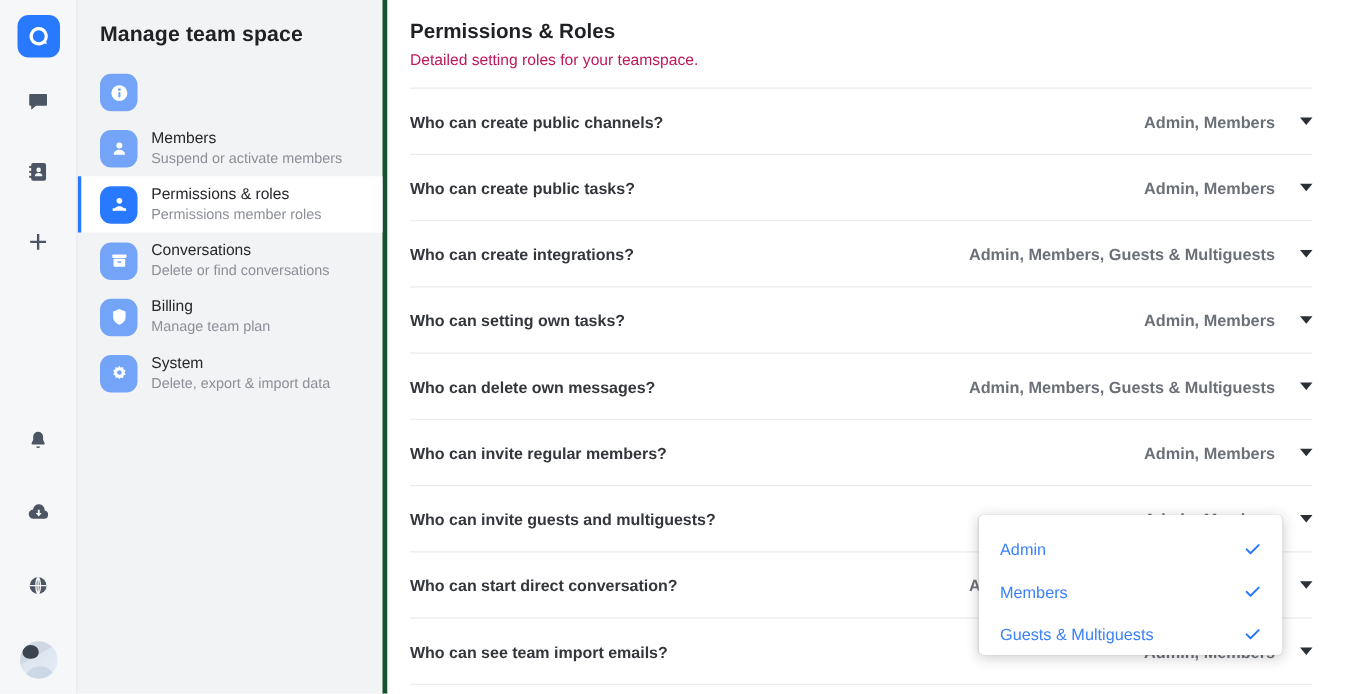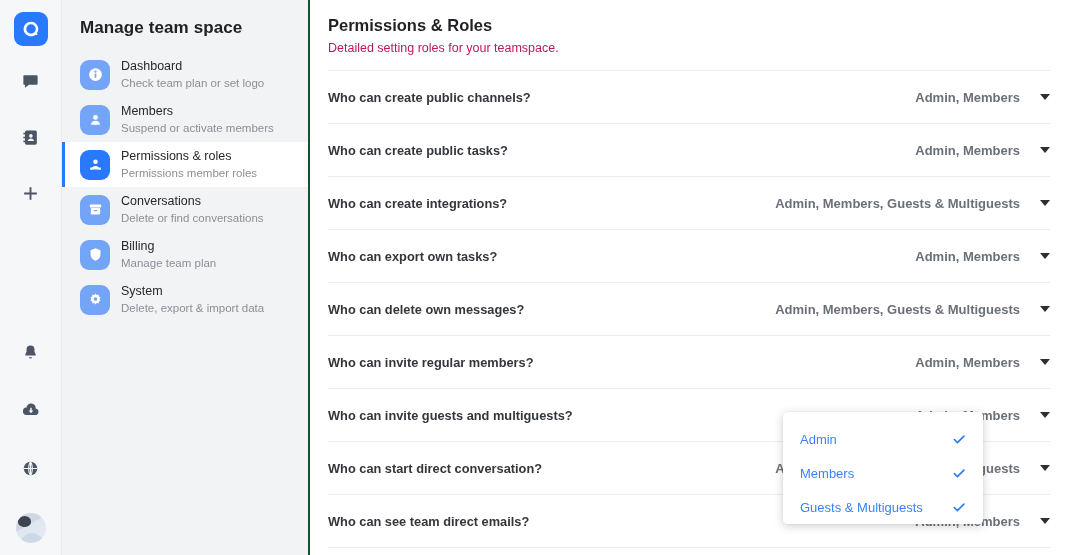--- a/index.html
+++ b/index.html
@@ -52,21 +52,21 @@
   .avatar:after {
     content:""; position:absolute; left:5px; bottom:-8px;
     width: 22px; height: 18px; border-radius: 50%;
     background:#cdd8e6;
   }
 
   
   .sidebar {
     width: 248px; flex: 0 0 248px; height: 555px;
     background: #f2f3f5;
-    border-right: 2px solid #14532d;
+    border-right: 4px solid #14532d;
     padding-top: 18px;
   }
   .sidebar-title {
     font-size: 17px; font-weight: bold; color: #202124;
     padding: 0 0 0 18px; margin-bottom: 14px; letter-spacing: .1px;
   }
   .nav-item {
     display: flex; align-items: center; gap: 11px;
     padding: 7px 10px 7px 15px;
     border-left: 3px solid transparent;
@@ -107,21 +107,21 @@
     border-left: 5.5px solid transparent;
     border-right: 5.5px solid transparent;
     border-top: 6.5px solid #2b2f36;
     cursor: pointer;
   }
 
   
   .dropdown {
     position: absolute;
     left: 473px; top: 412px;
-    width: 200px; height: 112px;
+    width: 243px; height: 112px;
     background: #fff;
     border-radius: 4px;
     box-shadow: 0 2px 10px rgba(32,33,36,.22), 0 0 1px rgba(32,33,36,.16);
     padding: 10px 0 8px 0;
     z-index: 20;
   }
   .dd-item {
     height: 34px;
     display: flex; align-items: center;
     padding: 0 16px 0 17px;
@@ -192,24 +192,20 @@
     <div class="sidebar-title">Manage team space</div>
 
     <div class="nav-item">
       <div class="nav-tile">
         <svg width="17" height="17" viewBox="0 0 24 24">
             <circle cx="12" cy="12" r="9" fill="#fff"></circle>
             <circle cx="12" cy="8" r="1.6" fill="#74a4f7"></circle>
             <rect x="10.8" y="10.6" width="2.4" height="6.4" rx="1.1" fill="#74a4f7"></rect>
           </svg>
       </div>
-      <div class="nav-text">
-        <span class="nav-label">Dashboard</span>
-        <span class="nav-desc">Check team plan or set logo</span>
-      </div>
     </div>
 
     <div class="nav-item">
       <div class="nav-tile">
         <svg width="17" height="17" viewBox="0 0 24 24">
             <circle cx="12" cy="9" r="3.4" fill="#fff"></circle>
             <path d="M5.6 19.4c0-3.6 3.1-5.6 6.4-5.6s6.4 2 6.4 5.6z" fill="#fff"></path>
           </svg>
       </div>
       <div class="nav-text">
@@ -287,21 +283,21 @@
         <span class="row-q">Who can create public tasks?</span>
         <span class="row-v">Admin, Members</span>
         <span class="caret"></span>
       </div>
       <div class="row">
         <span class="row-q">Who can create integrations?</span>
         <span class="row-v">Admin, Members, Guests &amp; Multiguests</span>
         <span class="caret"></span>
       </div>
       <div class="row">
-        <span class="row-q">Who can export own tasks?</span>
+        <span class="row-q">Who can setting own tasks?</span>
         <span class="row-v">Admin, Members</span>
         <span class="caret"></span>
       </div>
       <div class="row">
         <span class="row-q">Who can delete own messages?</span>
         <span class="row-v">Admin, Members, Guests &amp; Multiguests</span>
         <span class="caret"></span>
       </div>
       <div class="row">
         <span class="row-q">Who can invite regular members?</span>
@@ -312,21 +308,21 @@
         <span class="row-q">Who can invite guests and multiguests?</span>
         <span class="row-v">Admin, Members</span>
         <span class="caret"></span>
       </div>
       <div class="row">
         <span class="row-q">Who can start direct conversation?</span>
         <span class="row-v">Admin, Members, Guests &amp; Multiguests</span>
         <span class="caret"></span>
       </div>
       <div class="row">
-        <span class="row-q">Who can see team direct emails?</span>
+        <span class="row-q">Who can see team import emails?</span>
         <span class="row-v">Admin, Members</span>
         <span class="caret"></span>
       </div>
     </div>
 
     <div class="dropdown">
       <div class="dd-item">
         <span class="dd-label">Admin</span>
         <span class="dd-check">
           <svg width="16" height="16" viewBox="0 0 24 24">

